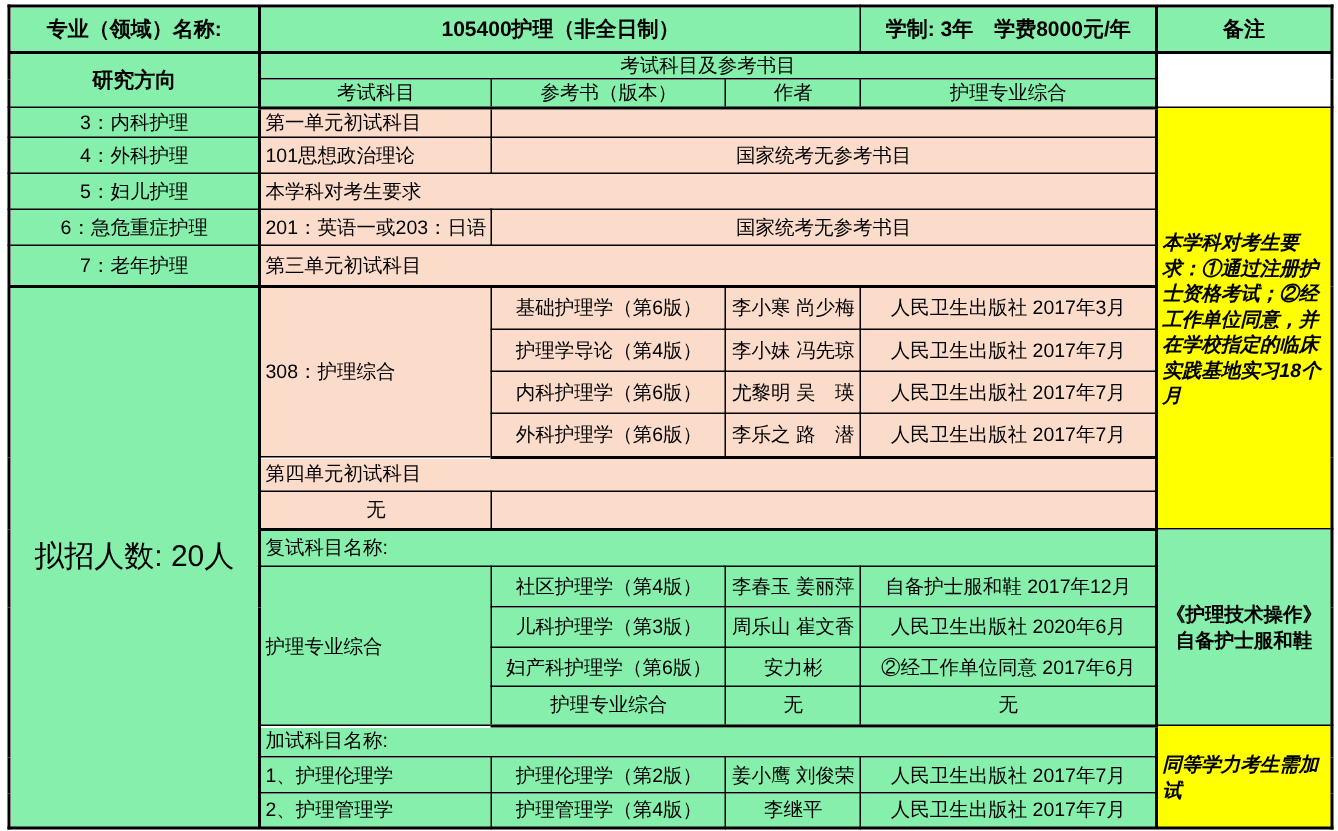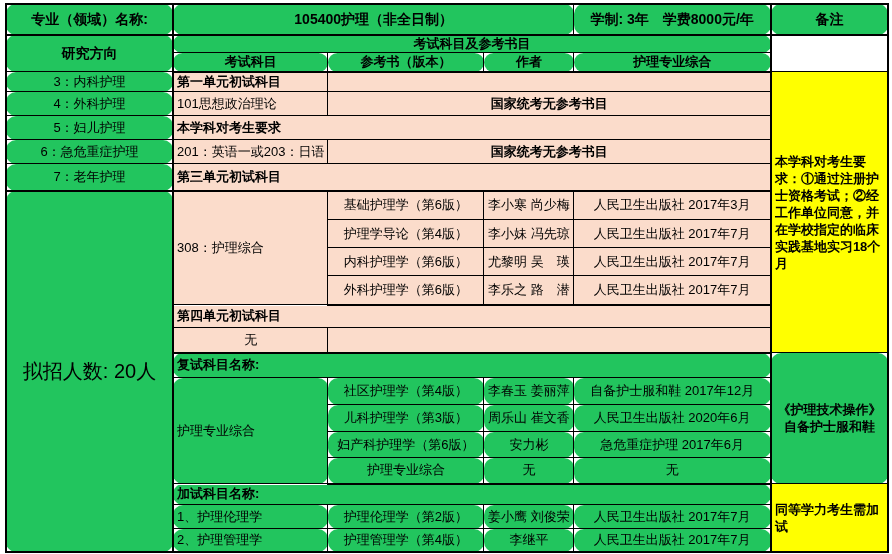--- a/index.html
+++ b/index.html
@@ -19,25 +19,25 @@
     padding: 0 3px;
     font-size: 13px;
     line-height: 1.25;
     overflow: hidden;
     white-space: nowrap;
     vertical-align: middle;
   }
   tr.thick > td { border-bottom-width: 2px; }
   td.br2 { border-right-width: 2px; }
   td.bl2 { border-left-width: 2px; }
-  .green  { background: #22c55e; border-radius: 10px; }
+  .green  { background: #86efac; }
   .peach  { background: #FBDCCB; }
-  .yellow { background: #FFFF00; }
+  .yellow { background: #FFFF00; font-style: italic; }
   .white  { background: #FFFFFF; }
-  .bold { font-weight: bold; }
+  .bold { font-weight: normal; }
   .tc { text-align: center; }
   .tl { text-align: left; margin-left: 42px; }
   .hdr { font-size: 14px; font-weight: bold; }
   .big { font-size: 20px; }
   .note {
     white-space: normal;
     word-break: break-all;
     line-height: 17px;
     font-weight: bold;
     padding: 2px 3px;
@@ -151,21 +151,21 @@
     <td class="green tc">自备护士服和鞋 2017年12月</td>
   </tr>
   <tr style="height:27px">
     <td class="green tc">儿科护理学（第3版）</td>
     <td class="green tc">周乐山 崔文香</td>
     <td class="green tc">人民卫生出版社 2020年6月</td>
   </tr>
   <tr style="height:26px">
     <td class="green tc">妇产科护理学（第6版）</td>
     <td class="green tc">安力彬</td>
-    <td class="green tc">急危重症护理 2017年6月</td>
+    <td class="green tc">②经工作单位同意 2017年6月</td>
   </tr>
   <tr class="thick" style="height:26px">
     <td class="green tc">护理专业综合</td>
     <td class="green tc">无</td>
     <td class="green tc">无</td>
   </tr>
 
   <tr style="height:21px">
     <td colspan="4" class="green bold tl">加试科目名称:</td>
     <td rowspan="3" class="yellow tl note bl2">同等学力考生需加试</td>

